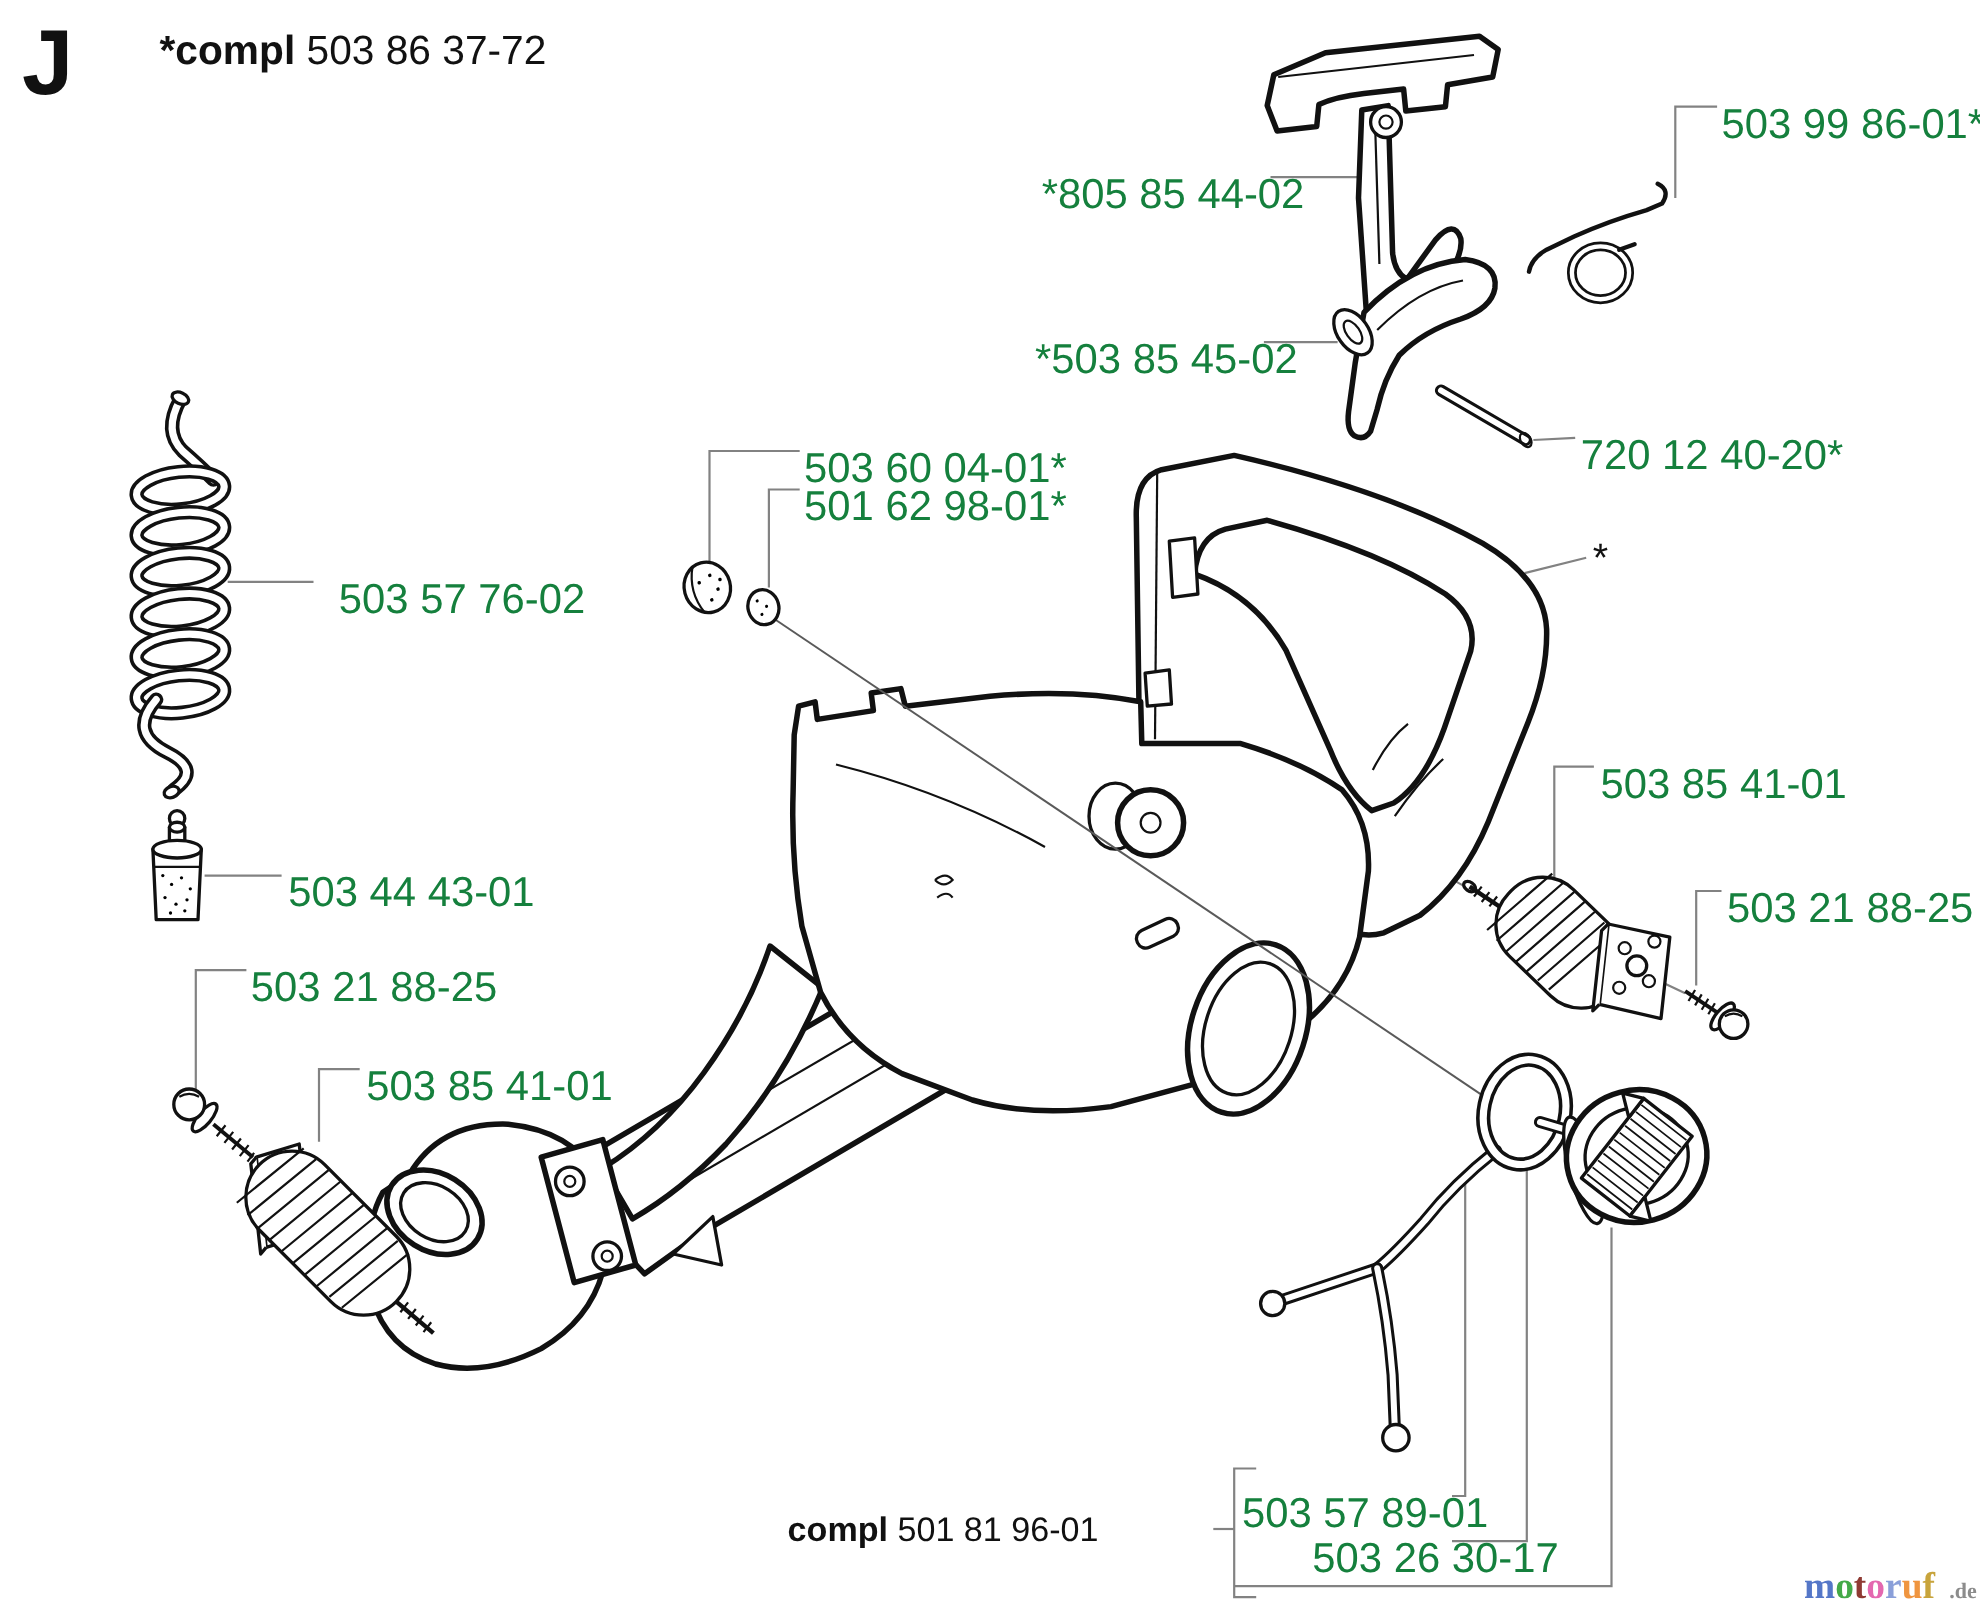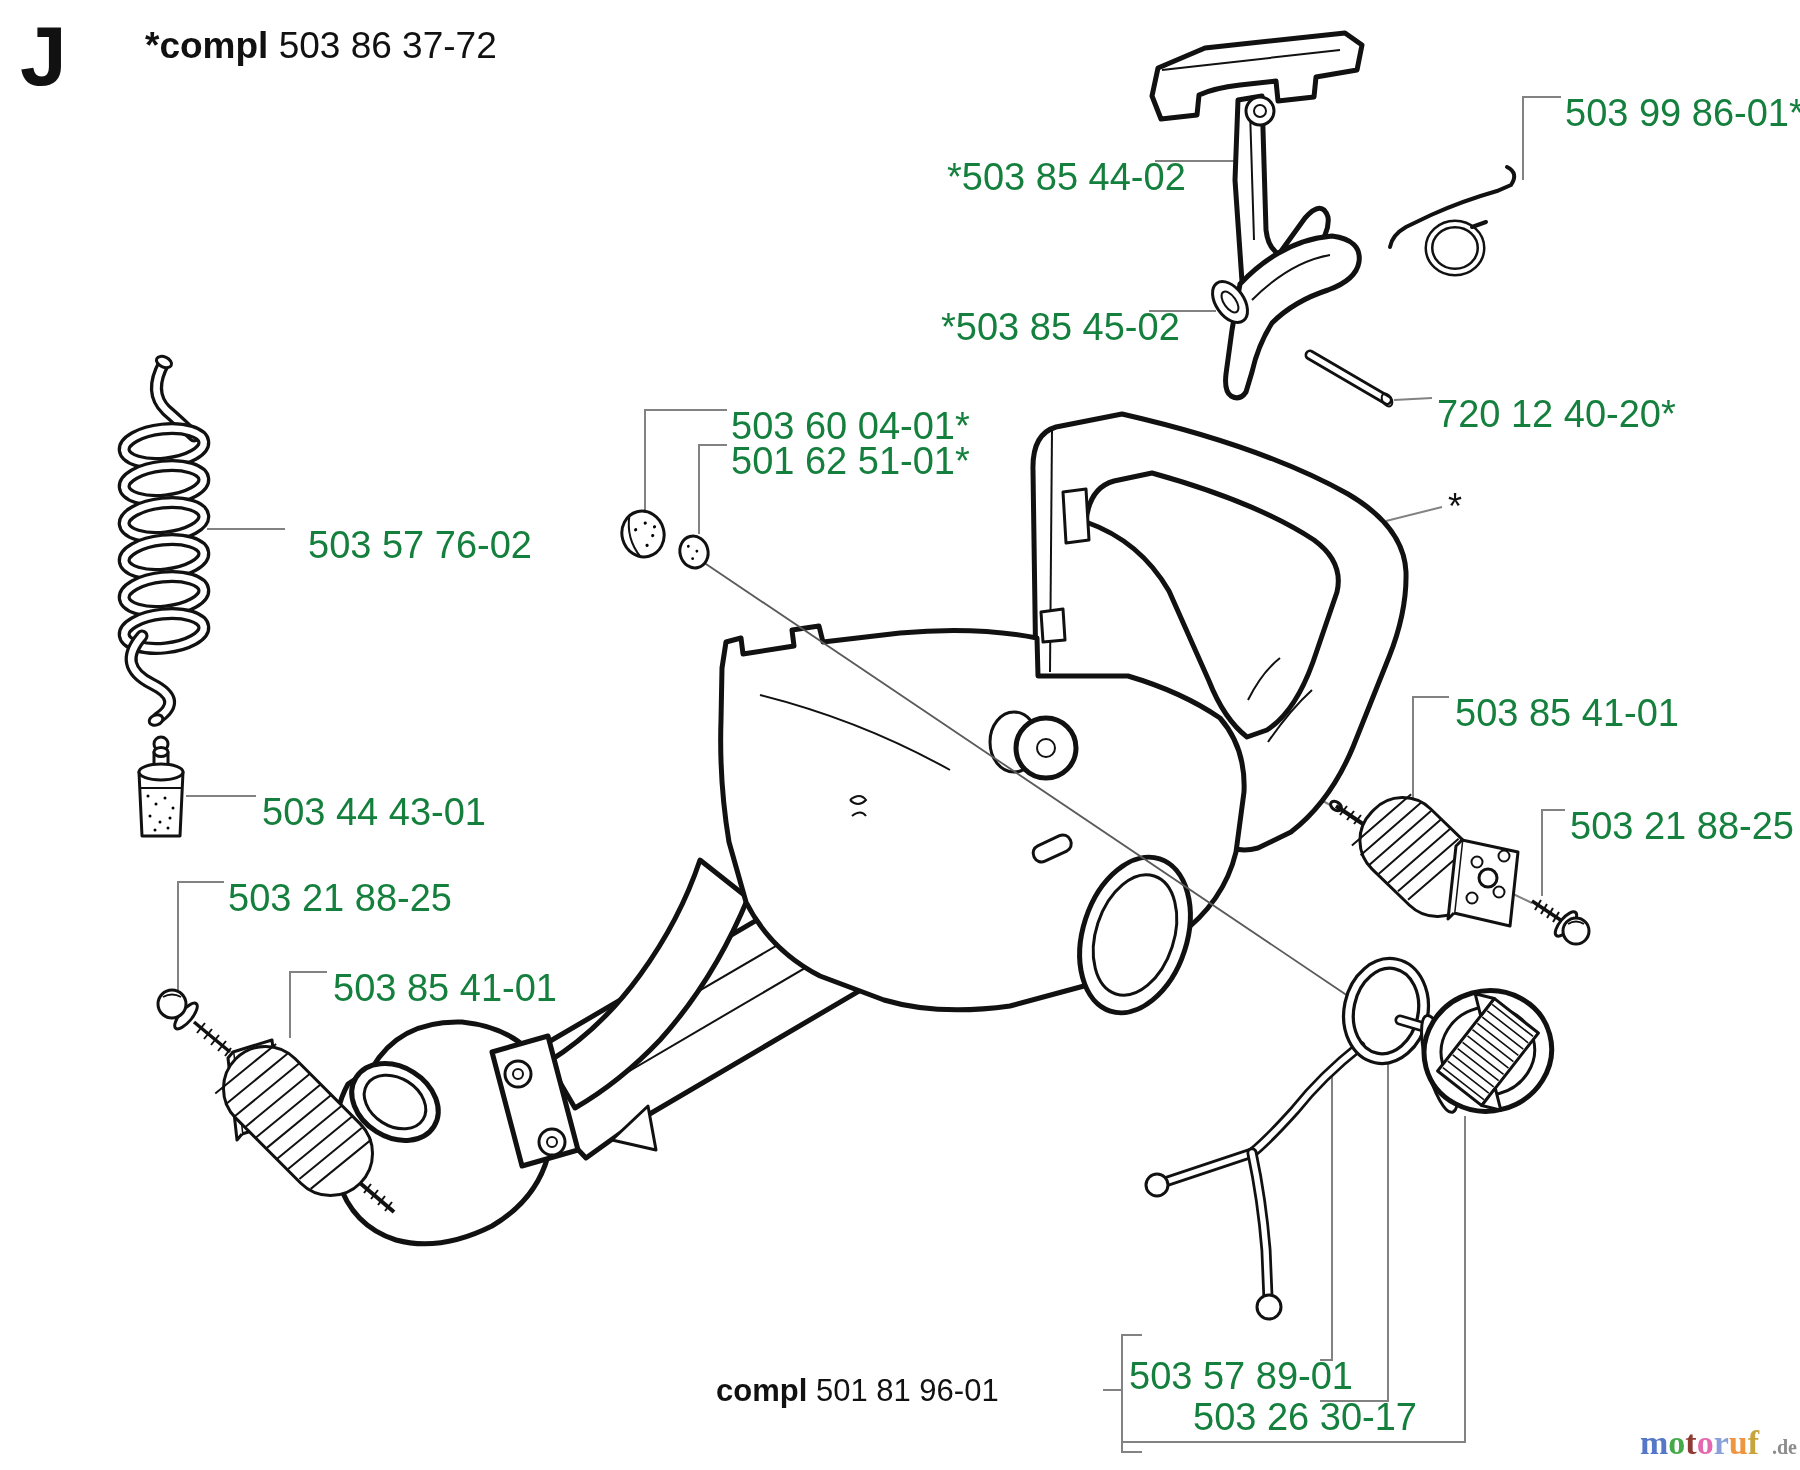--- a/index.html
+++ b/index.html
@@ -267,26 +267,26 @@
   </g>
 
 </svg>
 
 <div class="figletter">J</div>
 
 <div class="hdr">
   <span class="b">*compl</span><span> 503 86 37-72</span>
 </div>
 
-<div class="plabel" style="left:947px;top:146px">*503 85 44-02</div>
+<div class="plabel" style="left:947px;top:146px">*805 85 44-02</div>
 <div class="plabel" style="left:1565px;top:82px">503 99 86-01*</div>
 <div class="plabel" style="left:941px;top:296px">*503 85 45-02</div>
 <div class="plabel" style="left:1437px;top:383px">720 12 40-20*</div>
 <div class="plabel" style="left:731px;top:395px">503 60 04-01*</div>
-<div class="plabel" style="left:731px;top:430px">501 62 51-01*</div>
+<div class="plabel" style="left:731px;top:430px">501 62 98-01*</div>
 <div class="plabel" style="left:308px;top:514px">503 57 76-02</div>
 <div class="plabel" style="left:262px;top:781px">503 44 43-01</div>
 <div class="plabel" style="left:228px;top:867px">503 21 88-25</div>
 <div class="plabel" style="left:333px;top:957px">503 85 41-01</div>
 <div class="plabel" style="left:1455px;top:682px">503 85 41-01</div>
 <div class="plabel" style="left:1570px;top:795px">503 21 88-25</div>
 <div class="star" style="left:1448px;top:489px">*</div>
 <div class="plabel" style="left:1129px;top:1345px">503 57 89-01</div>
 <div class="plabel" style="left:1193px;top:1386px">503 26 30-17</div>
 

